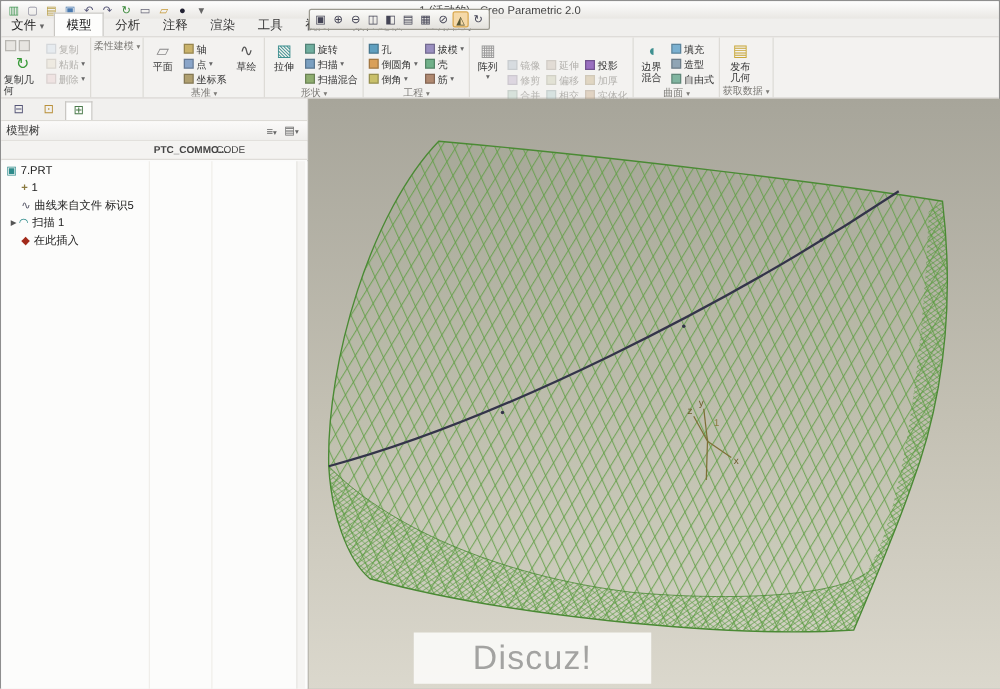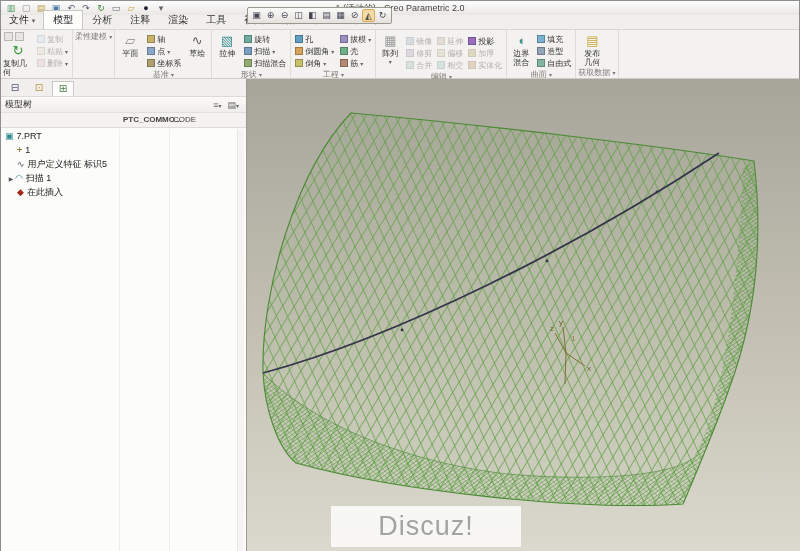--- a/index.html
+++ b/index.html
@@ -35,21 +35,21 @@
   .bigbtn .blab { font-size:8px; color:#333; text-align:left; line-height:9px; white-space:pre-line; }
   .scol { display:flex; flex-direction:column; padding-top:2px; }
   .sbtn { display:flex; align-items:center; gap:2px; height:12px; padding:0 2px; cursor:pointer; white-space:nowrap; }
   .sbtn .ic { width:8px; height:8px; border:1px solid rgba(0,0,0,0.25); flex:0 0 8px; }
   .sbtn .sl { font-size:8px; color:#333; }
   .sbtn .ar { font-size:6px; color:#666; }
   .sbtn.dis .sl { color:#b4b2ae; }
   .sbtn.dis .ic { opacity:0.35; }
   .minirow { display:flex; gap:2px; padding:1px 0 0 1px; }
   .mini { width:9px; height:9px; border:1px solid #b9b7b2; background:#e7e5e1; }
-  .grid3 { display:flex; gap:1px; padding-top:2px;font-family:Liberation Mono, monospace; }
+  .grid3 { display:flex; gap:1px; padding-top:13px;font-family:Liberation Mono, monospace; }
 
   
   .navigator { position:absolute; left:0; top:78px; width:246px; height:473px;
                background:#fbfbfa; border-right:1px solid #9a988f; }
   .navtabs { height:18px; background:#f1f0ee; border-bottom:1px solid #dddbd6;
              display:flex; align-items:flex-end; gap:2px; padding-left:3px; }
   .ntab { width:22px; height:15px; text-align:center; font-size:10px; line-height:14px; color:#557; cursor:pointer; }
   .ntab.active { background:#fdfdfc; border:1px solid #c9c7c3; border-bottom:none; }
   .treetitle { height:16px; display:flex; align-items:center; padding:0 4px;
                background:linear-gradient(#fbfaf9,#efeeec); border-bottom:1px solid #e2e0dc; }
@@ -363,21 +363,21 @@
       <div class="trow" style="padding-left:4px">
         <span class="ticon" style="color:#2e8b8b">▣</span>
         <span class="lab">7.PRT</span>
       </div>
       <div class="trow" style="padding-left:16px">
         <span class="ticon" style="color:#8a7a40;font-weight:bold">+</span>
         <span class="lab">1</span>
       </div>
       <div class="trow" style="padding-left:16px">
         <span class="ticon" style="color:#556">∿</span>
-        <span class="lab">用户定义特征 标识5</span>
+        <span class="lab">曲线来自文件 标识5</span>
       </div>
       <div class="trow" style="padding-left:6px">
         <span class="exp">▶</span>
         <span class="ticon" style="color:#2e8b8b">◠</span>
         <span class="lab">扫描 1</span>
       </div>
       <div class="trow" style="padding-left:16px">
         <span class="ticon" style="color:#a22a1a">◆</span>
         <span class="lab">在此插入</span>
       </div>

